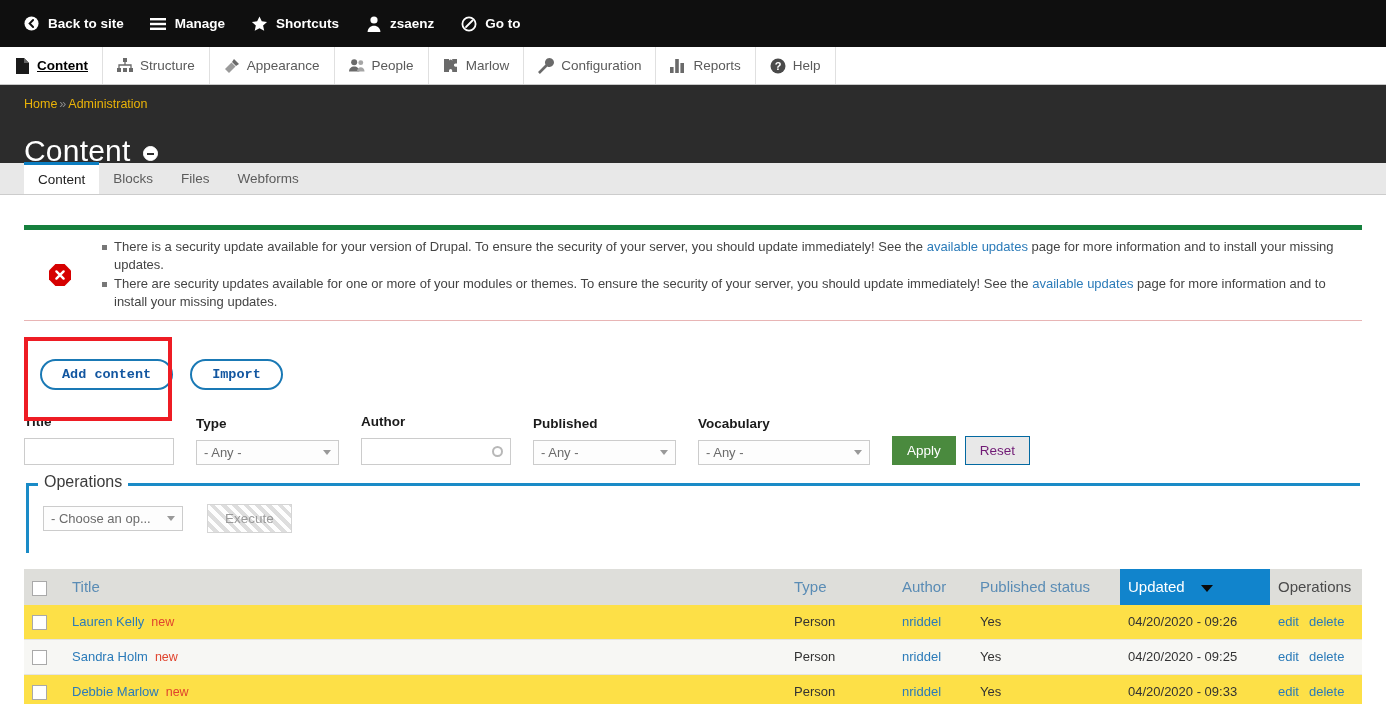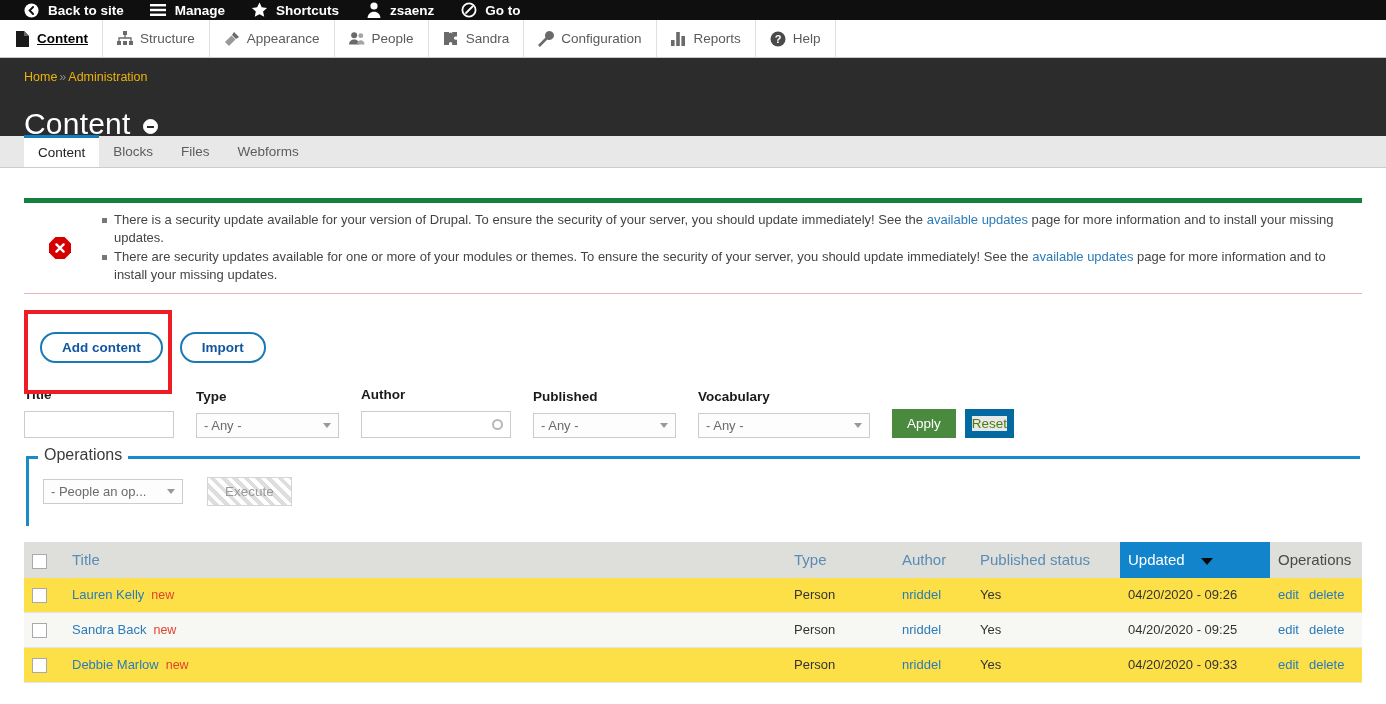--- a/index.html
+++ b/index.html
@@ -8,21 +8,21 @@
     width: 1386px; height: 704px;
     overflow: hidden;
     background: #fff;
     font-family: "Liberation Sans", sans-serif;
     font-size: 13px;
     color: #333;
   }
 
   
   .admin-bar {
-    height: 20px;
+    height: 47px;
     background: #0f0f0f;
     display: flex;
     align-items: center;
     padding-left: 10px;
   }
   .admin-bar-item {
     display: flex;
     align-items: center;
     height: 33px;
     padding: 0 13px;
@@ -182,20 +182,21 @@
     width: 5px; height: 5px;
     background: #777;
   }
   .msg-list a { color: #2b7bb9; text-decoration: none; cursor: pointer; }
 
   
   .actions-wrap {
     position: relative;
     margin-top: 16px;
     height: 56px;
+    font-family: Liberation Mono, monospace;
   }
   .highlight-box {
     position: absolute;
     left: 0; top: 0;
     width: 148px; height: 84px;
     border: 4px solid #ee1c24;
     pointer-events: none;
     box-sizing: border-box;
   }
   .btn-row {
@@ -279,24 +280,24 @@
     background: #4a8a3e;
     color: #fff;
     border: none;
     font-size: 13.5px;
     font-family: "Liberation Sans", sans-serif;
     cursor: pointer;
     margin-right: 9px;
   }
   .btn-reset {
     height: 29px;
-    padding: 0 0;
+    padding: 0 14px;
     background: #e8e8e8;
-    color: #4d7c0f;
-    border: 7px solid #0369a1;
+    color: #701a75;
+    border: 1px solid #0369a1;
     font-size: 13.5px;
     font-family: "Liberation Sans", sans-serif;
     cursor: pointer;
   }
 
   
   .fieldset {
     margin-top: 18px;
     border: none;
     border-top: 3px solid #1a8bc7;
@@ -495,21 +496,21 @@
         </svg>
     </span>
     <span class="tb-label">People</span>
   </div>
   <div class="toolbar-item">
     <span class="tb-icon">
       <svg width="16" height="15" viewBox="0 0 16 15">
           <path d="M1 1h5v2a1.6 1.6 0 1 1 3.2 0V1H14v4.5h-1.5a1.6 1.6 0 1 0 0 3.2H14V14H9.2v-1.5a1.6 1.6 0 1 0-3.2 0V14H1z" fill="#6a6a6a"></path>
         </svg>
     </span>
-    <span class="tb-label">Sandra</span>
+    <span class="tb-label">Marlow</span>
   </div>
   <div class="toolbar-item">
     <span class="tb-icon">
       <svg width="16" height="16" viewBox="0 0 16 16">
           <path d="M11.5 0a4.5 4.5 0 0 0-4 6.6L0 14.1 1.9 16l7.5-7.5A4.5 4.5 0 1 0 11.5 0z" fill="#6a6a6a"></path>
         </svg>
     </span>
     <span class="tb-label">Configuration</span>
   </div>
   <div class="toolbar-item">
@@ -618,21 +619,21 @@
     <div class="filter-group" style="display:flex;align-items:center;margin-right:0">
       <button class="btn-apply">Apply</button>
       <button class="btn-reset">Reset</button>
     </div>
   </div>
 
   <fieldset class="fieldset">
     <legend class="fieldset-legend">Operations</legend>
     <div class="fieldset-body">
       <div class="select-box" style="width:140px">
-        <span class="sel-val">- People an op...</span>
+        <span class="sel-val">- Choose an op...</span>
         <span class="caret"></span>
       </div>
       <button class="btn-execute" disabled="">Execute</button>
     </div>
   </fieldset>
 
   <table class="content-table">
     <thead>
       <tr>
         <th class="col-check">
@@ -653,21 +654,21 @@
         <td><span class="row-check"></span></td>
         <td><a>Lauren Kelly</a><span class="badge-new">new</span></td>
         <td>Person</td>
         <td><a>nriddel</a></td>
         <td>Yes</td>
         <td>04/20/2020 - 09:26</td>
         <td class="ops-cell"><a>edit</a><a>delete</a></td>
       </tr>
       <tr class="even">
         <td><span class="row-check"></span></td>
-        <td><a>Sandra Back</a><span class="badge-new">new</span></td>
+        <td><a>Sandra Holm</a><span class="badge-new">new</span></td>
         <td>Person</td>
         <td><a>nriddel</a></td>
         <td>Yes</td>
         <td>04/20/2020 - 09:25</td>
         <td class="ops-cell"><a>edit</a><a>delete</a></td>
       </tr>
       <tr class="odd">
         <td><span class="row-check"></span></td>
         <td><a>Debbie Marlow</a><span class="badge-new">new</span></td>
         <td>Person</td>

